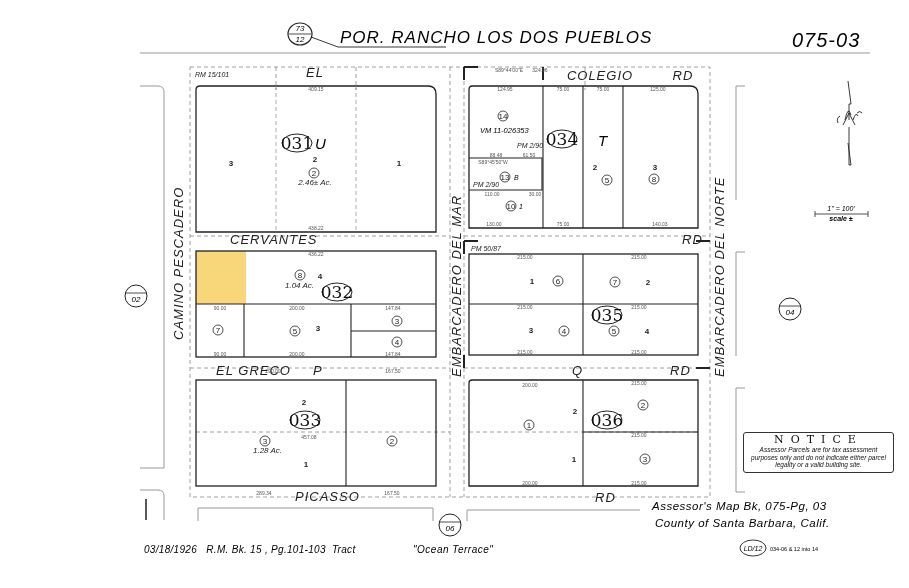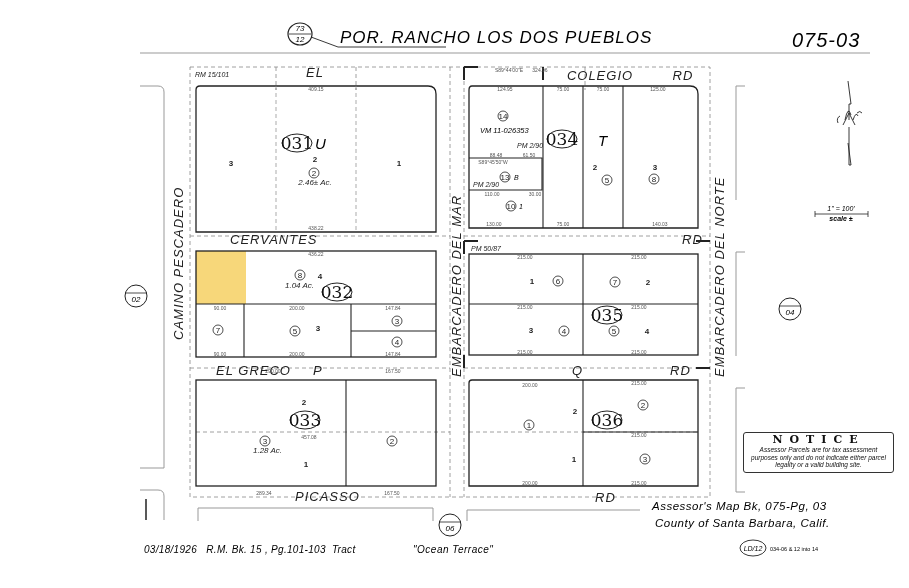--- a/index.html
+++ b/index.html
@@ -11,21 +11,21 @@
   .lotnum { font-size: 8px; font-weight: bold; fill: #222; }
   .street { font-size: 13px; font-style: italic; fill: #222; letter-spacing: 1px; }
   .parcelbook { font-family: "DejaVu Serif", serif; font-size: 17px; fill: #111; }
   .circled { font-size: 8px; fill: #222; }
   .ac { font-size: 8px; font-style: italic; fill: #222; }
   .pmtext { font-size: 7px; font-style: italic; fill: #222; }
   .notice-box { position: absolute; left: 743px; top: 432px; width: 149px; height: 39px;
                 border: 1px solid #333; border-radius: 3px; background: #fff;
                 text-align: center; }
   .notice-title { font-family: "DejaVu Serif", serif; font-size: 11px; letter-spacing: 7px;
-                  font-weight: bold; margin-top: 1px; line-height: 12px; }
+                  font-weight: normal; margin-top: 1px; line-height: 12px; }
   .notice-text { font-size: 6.5px; font-style: italic; line-height: 7.5px; padding: 0 3px; }
 </style>
 </head>
 <body>
 
 <svg id="map" viewBox="0 0 909 588" xmlns="http://www.w3.org/2000/svg">
 
   <g>
     <line x1="140" y1="53" x2="870" y2="53" stroke="#999" stroke-width="1"></line>
     <g>

